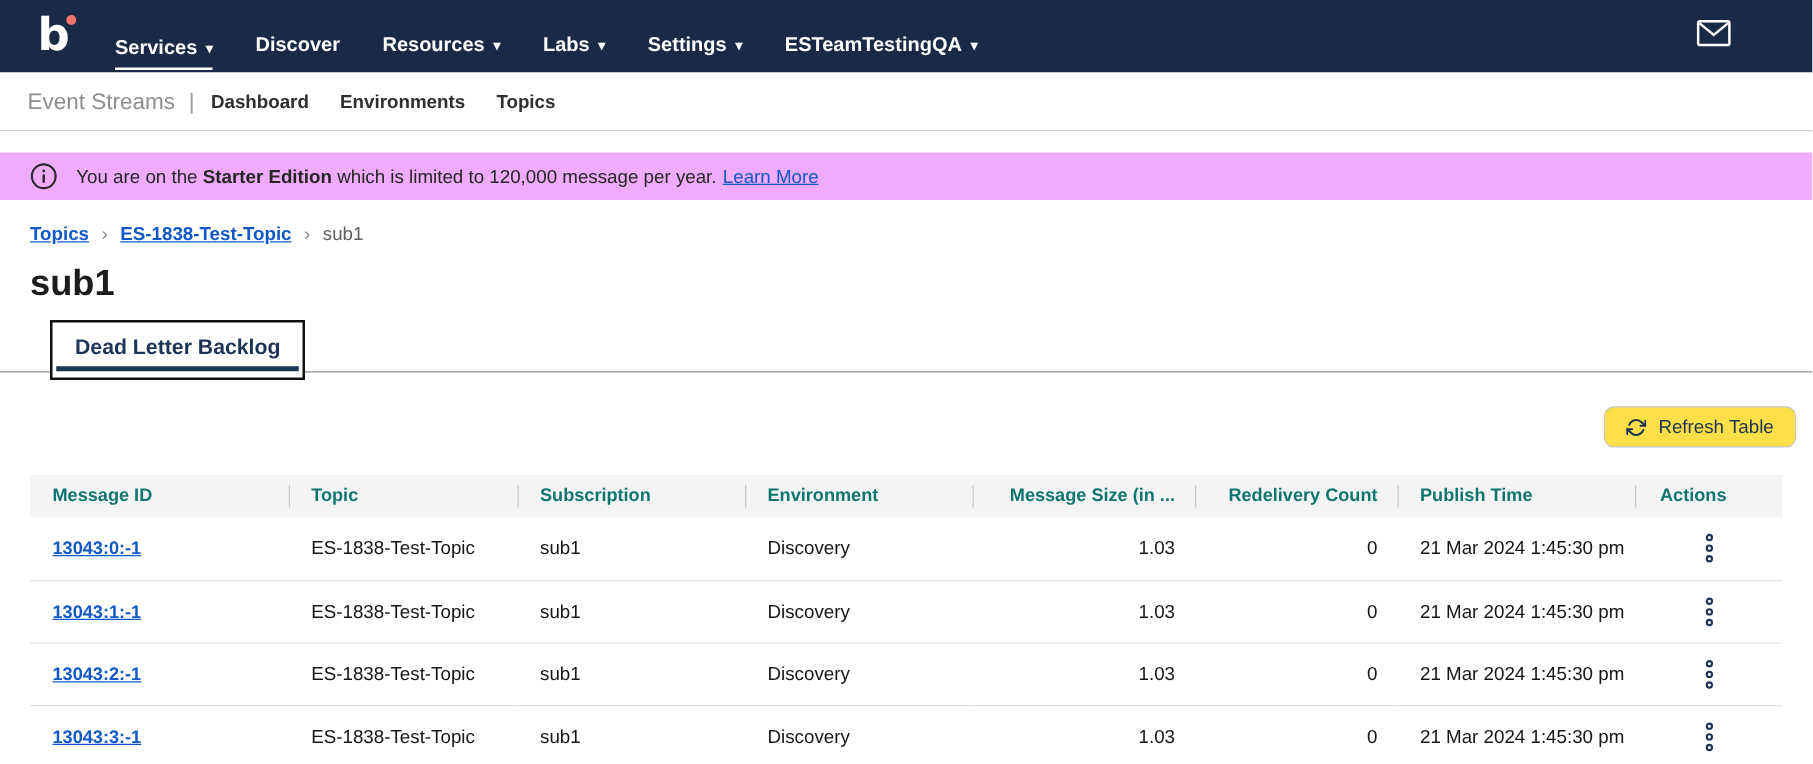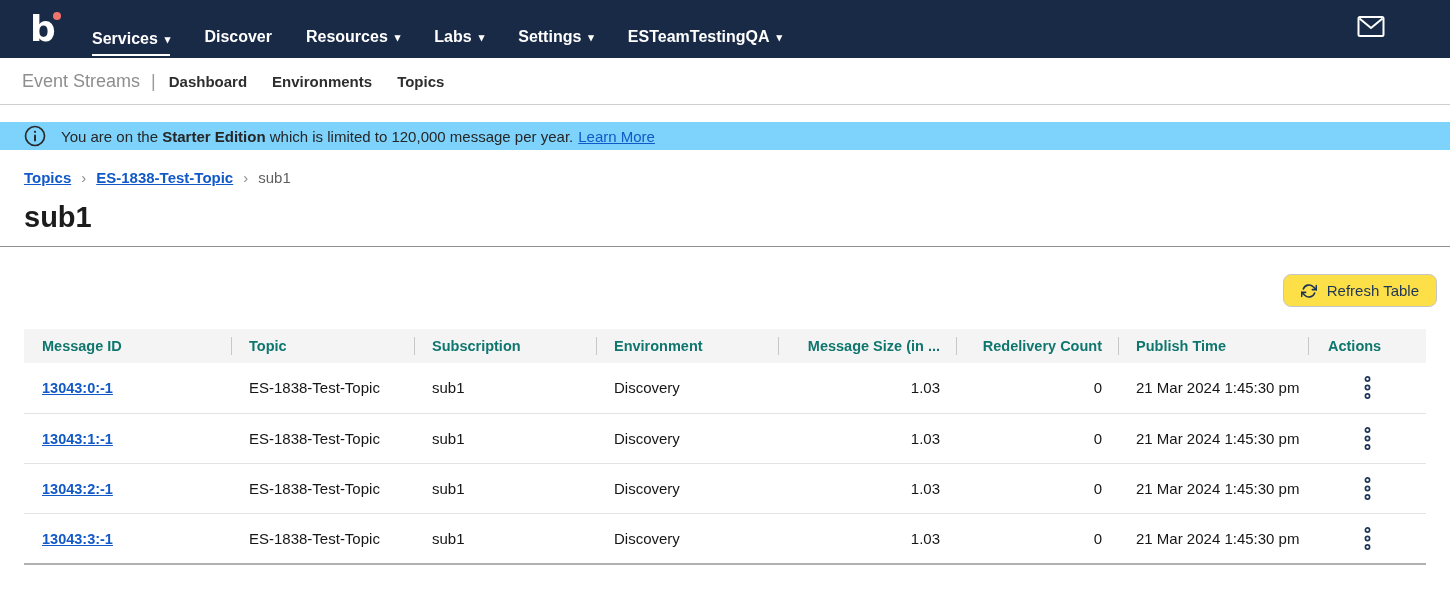--- a/index.html
+++ b/index.html
@@ -21,21 +21,21 @@
   .signout { background: transparent; border: 1.5px solid #fff; border-radius: 6px; color: #fff;
     font-family: inherit; font-size: 15px; font-weight: 700; padding: 6px 21px; cursor: pointer; }
 
   
   .subnav { height: 47px; display: flex; align-items: center; padding: 0 22px; border-bottom: 1px solid #cfcfcf; background: #fff; }
   .subnav .product { color: #8e8e8e; font-size: 18px; }
   .subnav .pipe { color: #9a9a9a; font-size: 18px; margin: 0 13px 0 11px; }
   .subnav .subitem { color: #2e2e2e; font-size: 15px; font-weight: 700; text-decoration: none; margin-right: 25px; cursor: pointer; }
 
   
-  .banner { margin-top: 17px; height: 28px; background: #7dd3fc; display: flex; align-items: center; padding: 0 24px; }
+  .banner { margin-top: 17px; height: 38px; background: #f0abfc; display: flex; align-items: center; padding: 0 24px; }
   .banner .info-icon { display: flex; margin-right: 15px; }
   .banner .txt { font-size: 15px; color: #262626; }
   .banner .learn-more { color: #1158c8; font-size: 15px; font-weight: 400; margin-left: 5px; text-decoration: underline; cursor: pointer; }
 
   
   .breadcrumb { margin: 19px 24px 0; display: flex; align-items: center; font-size: 15px; }
   .breadcrumb a { color: #1158c8; font-weight: 700; text-decoration: underline; cursor: pointer; }
   .breadcrumb .bc-sep { color: #8a8a8a; margin: 0 10px; font-size: 15px; }
   .breadcrumb .bc-current { color: #5f5f5f; }
   .page-title { margin: 15px 24px 0; font-size: 29px; font-weight: 700; color: #1c1c1c; }
@@ -144,20 +144,23 @@
   <a>Topics</a>
   <span class="bc-sep">›</span>
   <a>ES-1838-Test-Topic</a>
   <span class="bc-sep">›</span>
   <span class="bc-current">sub1</span>
 </nav>
 
 <h1 class="page-title">sub1</h1>
 
 <div class="tabs">
+  <div class="tab active">
+    <span>Dead Letter Backlog</span>
+  </div>
 </div>
 
 <div class="toolbar">
   <button class="refresh-btn">
     <svg width="16" height="16" viewBox="0 0 24 24" fill="none" stroke="#1d3456" stroke-width="2.4" stroke-linecap="round" stroke-linejoin="round">
       <polyline points="23 4 23 10 17 10"></polyline>
       <polyline points="1 20 1 14 7 14"></polyline>
       <path d="M3.51 9a9 9 0 0 1 14.85-3.36L23 10M1 14l4.64 4.36A9 9 0 0 0 20.49 15"></path>
     </svg>
     <span>Refresh Table</span>

